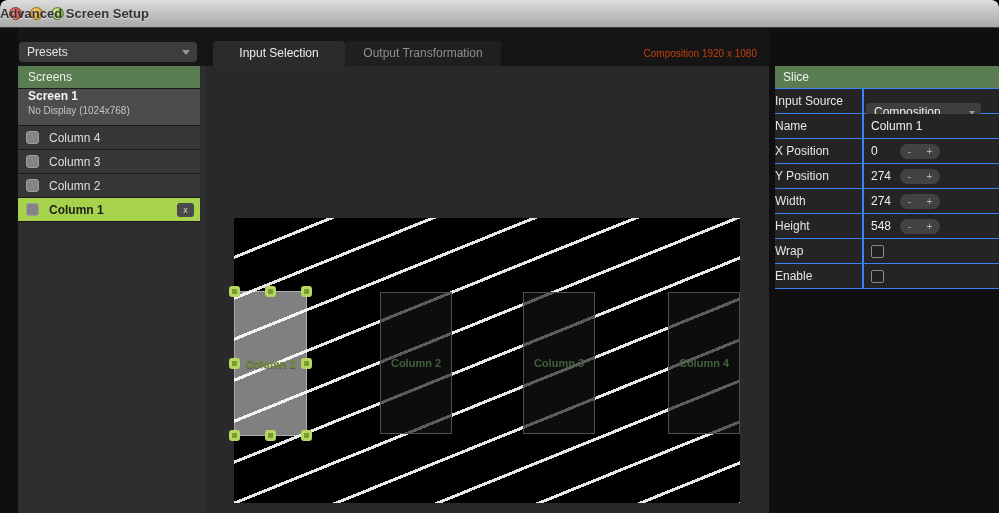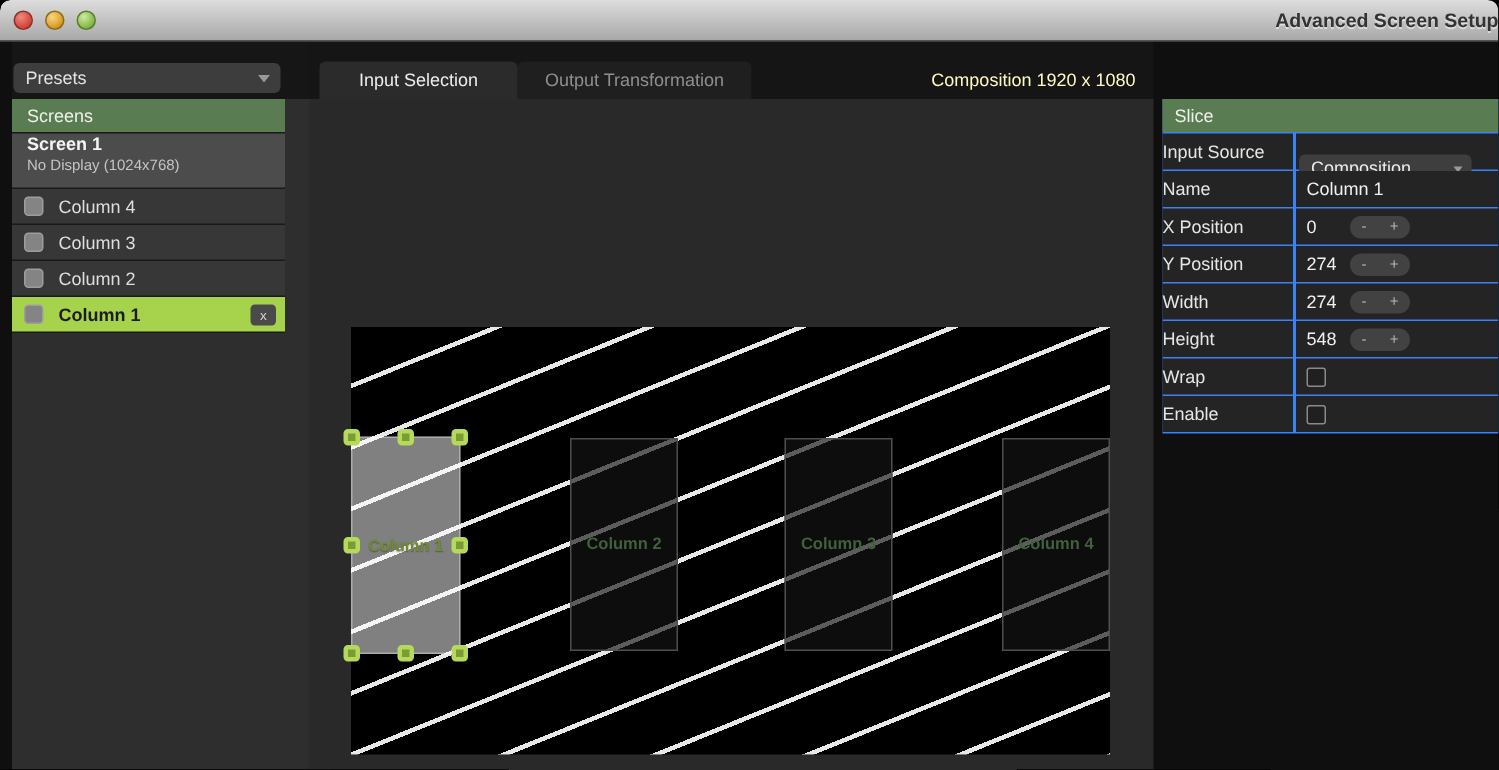--- a/index.html
+++ b/index.html
@@ -13,23 +13,23 @@
   .titlebar{position:absolute;left:0;top:0;width:100%;height:28px;
     background:linear-gradient(#dddddd,#a8a8a8);
     border-bottom:1px solid #3f3f3f;border-radius:7px 7px 0 0;box-sizing:border-box;}
   .lights{position:absolute;left:9px;top:7px;display:flex;gap:8px;}
   .light{width:13px;height:13px;border-radius:50%;box-sizing:border-box;}
   .light.red{background:radial-gradient(circle at 35% 30%,#f headers,#e0443e);
     background:radial-gradient(circle at 35% 30%,#ef8a80,#d94c41 60%,#a93a31);border:1px solid #8c2f28;}
   .light.yellow{background:radial-gradient(circle at 35% 30%,#f6d687,#dfa22b 60%,#b27d1c);border:1px solid #8f6a14;}
   .light.green{background:radial-gradient(circle at 35% 30%,#cfe8a2,#8cc04e 60%,#679637);border:1px solid #567f2c;}
   .wtitle{position:absolute;left:0;right:0;top:0;height:23px;line-height:27px;
-    text-align:right;font-size:13px;font-weight:700;color:#333;text-shadow:0 1px 0 rgba(255,255,255,.5);}
-  
-  .sidebar{position:absolute;left:8px;top:28px;width:212px;bottom:0;background:#2e2e2e;}
+    text-align:left;font-size:13px;font-weight:700;color:#333;text-shadow:0 1px 0 rgba(255,255,255,.5);}
+  
+  .sidebar{position:absolute;left:18px;top:28px;width:212px;bottom:0;background:#2e2e2e;}
   .sidebar-top{position:absolute;left:0;top:0;width:100%;height:38px;background:#161616;}
   .presets{position:absolute;left:1px;top:14px;width:178px;height:20px;background:#3d3d3d;
     border-radius:4px;color:#e3e3e3;font-size:12px;line-height:20px;padding-left:8px;box-sizing:border-box;}
   .dd-caret{position:absolute;right:7px;top:8px;width:0;height:0;
     border-left:4px solid transparent;border-right:4px solid transparent;border-top:5px solid #999;}
   .sidebar-list{position:absolute;left:0;top:38px;width:182px;background:#191919;}
   .shead{height:22px;background:var(--hgreen,#597c52);color:#eef1ea;font-size:12px;
     line-height:22px;padding-left:10px;margin-bottom:1px;}
   .screenrow{height:36px;background:#4c4c4c;margin-bottom:1px;padding:0 0 0 10px;box-sizing:border-box;}
   .sname{display:block;font-size:12px;font-weight:700;color:#f4f4f4;line-height:15px;}
@@ -40,21 +40,21 @@
   .cbox{width:13px;height:13px;border-radius:3px;background:#848484;border:1px solid #9d9d9d;
     margin:0 10px 0 8px;box-sizing:border-box;flex:none;}
   .xbtn{margin-left:auto;margin-right:6px;width:17px;height:14px;background:#4a4a4a;border-radius:3px;
     color:#d8d8d8;font-size:9px;line-height:14px;text-align:center;font-weight:400;flex:none;}
   
   .main{position:absolute;left:206px;top:28px;width:563px;bottom:0;background:#151515;}
   .tab{position:absolute;top:13px;height:25px;border-radius:4px 4px 0 0;font-size:12px;
     text-align:center;line-height:25px;}
   .tab.active{left:7px;width:132px;background:#2b2b2b;color:#ededed;}
   .tab.inactive{left:139px;width:156px;background:#1f1f1f;color:#8f8f8f;}
-  .complabel{position:absolute;right:12px;top:13px;height:25px;line-height:25px;font-size:12px;color:#fef9c3;}
+  .complabel{position:absolute;right:12px;top:13px;height:25px;line-height:25px;font-size:10px;color:#c2410c;}
   .content{position:absolute;left:0;top:38px;right:0;bottom:0;background:#292929;}
   .canvas{position:absolute;left:28px;top:152px;width:506px;height:285px;background-color:#000;
     background-image:repeating-linear-gradient(158deg,transparent 0 35px,var(--stripe,#e8e8e8) 35px 38px);}
   .slice{position:absolute;box-sizing:border-box;border:1px solid #4f4f4f;background:rgba(20,20,20,.66);
     display:flex;align-items:center;justify-content:center;}
   .slice .slice-label{font-size:11px;font-weight:700;color:var(--dimlabel,#42603e);white-space:nowrap;}
   .slice.selected{background:rgba(255,255,255,.5);border-color:rgba(255,255,255,.35);}
   .slice.selected .slice-label{color:var(--sellabel,#6f8c30);text-shadow:0 1px 1px rgba(0,0,0,.35);}
   .handle{position:absolute;width:11px;height:11px;border-radius:3px;box-sizing:border-box;
     background:var(--handlefill,#7b9b37);border:3px solid var(--handleborder,#b4d95c);}

